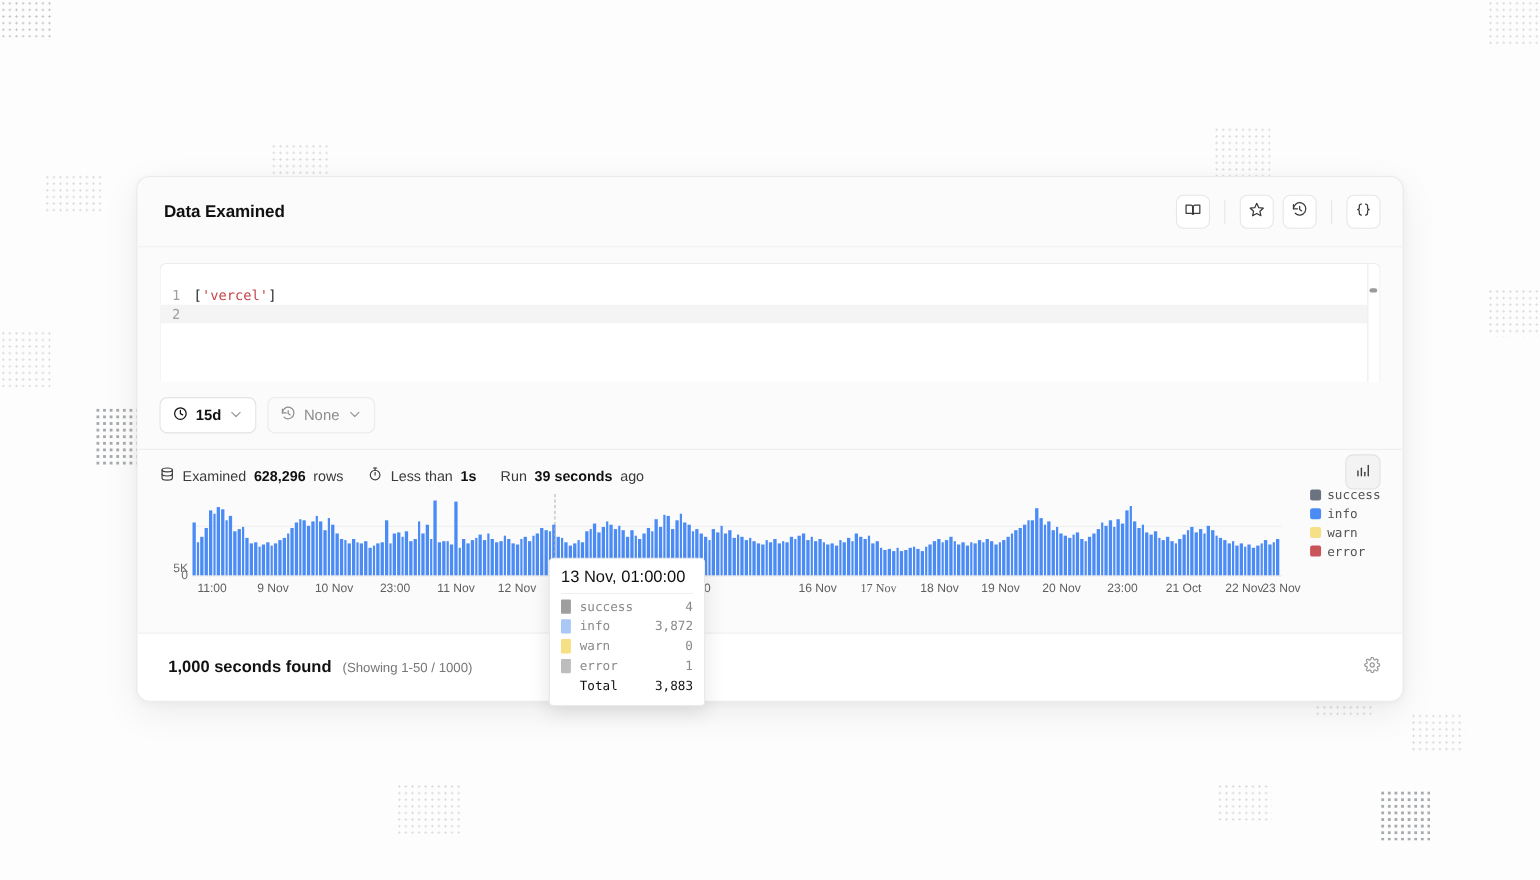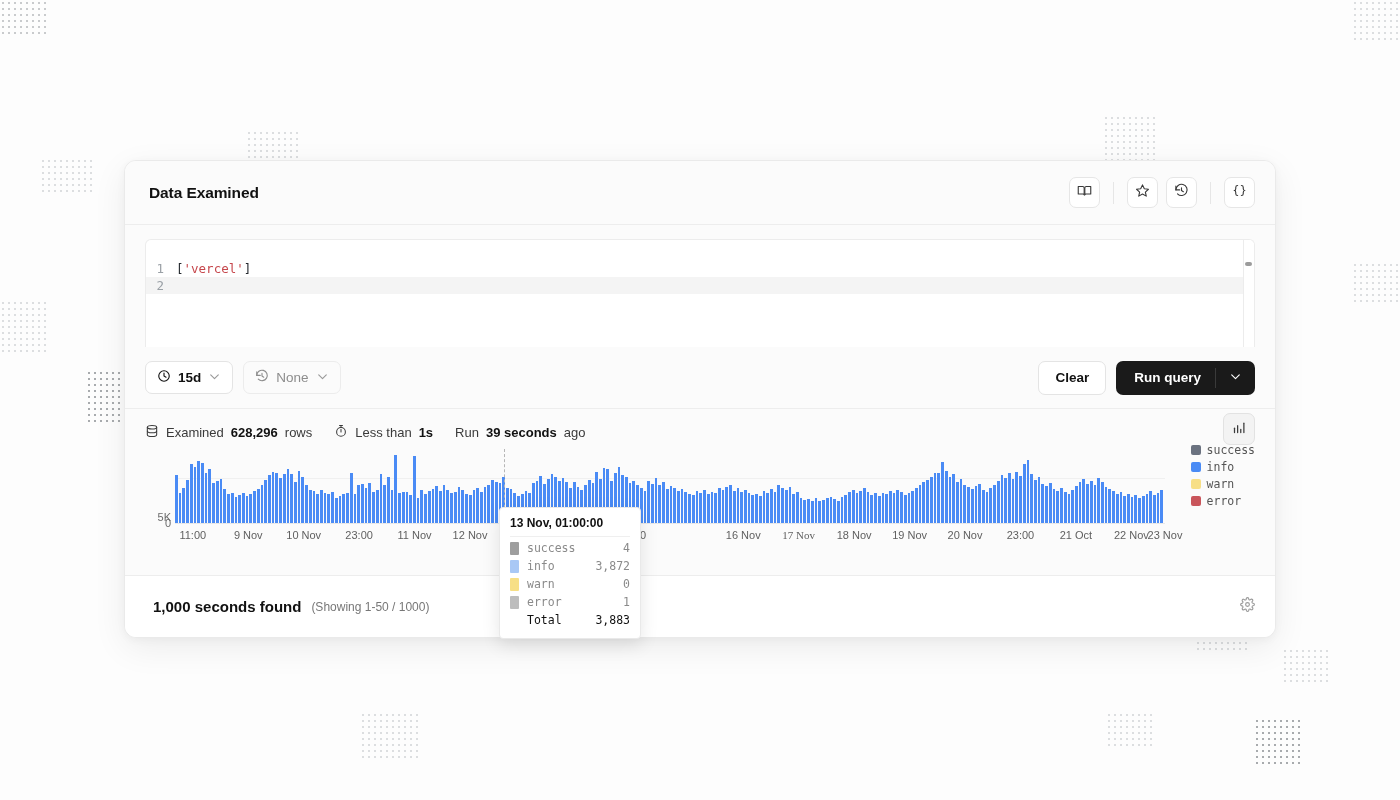--- a/index.html
+++ b/index.html
@@ -195,21 +195,21 @@
     left: 499px; top: 507px;
     width: 142px;
     background: #fff;
     border: 1px solid #e9e9e9;
     border-radius: 4px;
     box-shadow: 0 6px 18px rgba(0,0,0,.10);
     padding: 8px 10px 9px 10px;
     z-index: 50;
   }
   #tt-title {
-    font-size: 12px; font-weight: 700; color: #111;
+    font-size: 15px; font-weight: 400; color: #111;
     padding-bottom: 6px; margin-bottom: 2px;
     border-bottom: 1px solid #efefef;
   }
   .tt-row {
     display: flex; align-items: center;
     font-family: "DejaVu Sans Mono", monospace;
     font-size: 11.5px; color: #8a8a8a;
     line-height: 18px;
   }
   .tt-sw { width: 9px; height: 13px; border-radius: 1px; flex: none; margin-right: 8px; }
@@ -319,33 +319,20 @@
             <path d="M3 11a9 9 0 1 1 2.6 6.4"></path>
               <polyline points="3 5 3 11 9 11"></polyline>
               <polyline points="12 7.5 12 12 15 14"></polyline>
           </svg>
         </span>
         <span>None</span>
         <span class="chev">
           <svg width="13" height="13" viewBox="0 0 24 24" fill="none" stroke="currentColor" stroke-width="2.1" stroke-linecap="round" stroke-linejoin="round">
               <polyline points="5 9 12 16 19 9"></polyline>
             </svg>
-        </span>
-      </div>
-    </div>
-    <div id="controls-right">
-      <button id="clear-btn">Clear</button>
-      <div id="run-query">
-        <span id="run-query-label">Run query</span>
-        <span id="run-query-caret">
-          <span>
-            <svg width="13" height="13" viewBox="0 0 24 24" fill="none" stroke="currentColor" stroke-width="2.1" stroke-linecap="round" stroke-linejoin="round">
-                <polyline points="5 9 12 16 19 9"></polyline>
-              </svg>
-          </span>
         </span>
       </div>
     </div>
   </div>
 
   <div id="stats">
     <div class="stat">
       <span>
         <svg width="14" height="14" viewBox="0 0 24 24" fill="none" stroke="currentColor" stroke-width="1.8" stroke-linecap="round" stroke-linejoin="round">
           <ellipse cx="12" cy="5.5" rx="8" ry="3"></ellipse>

